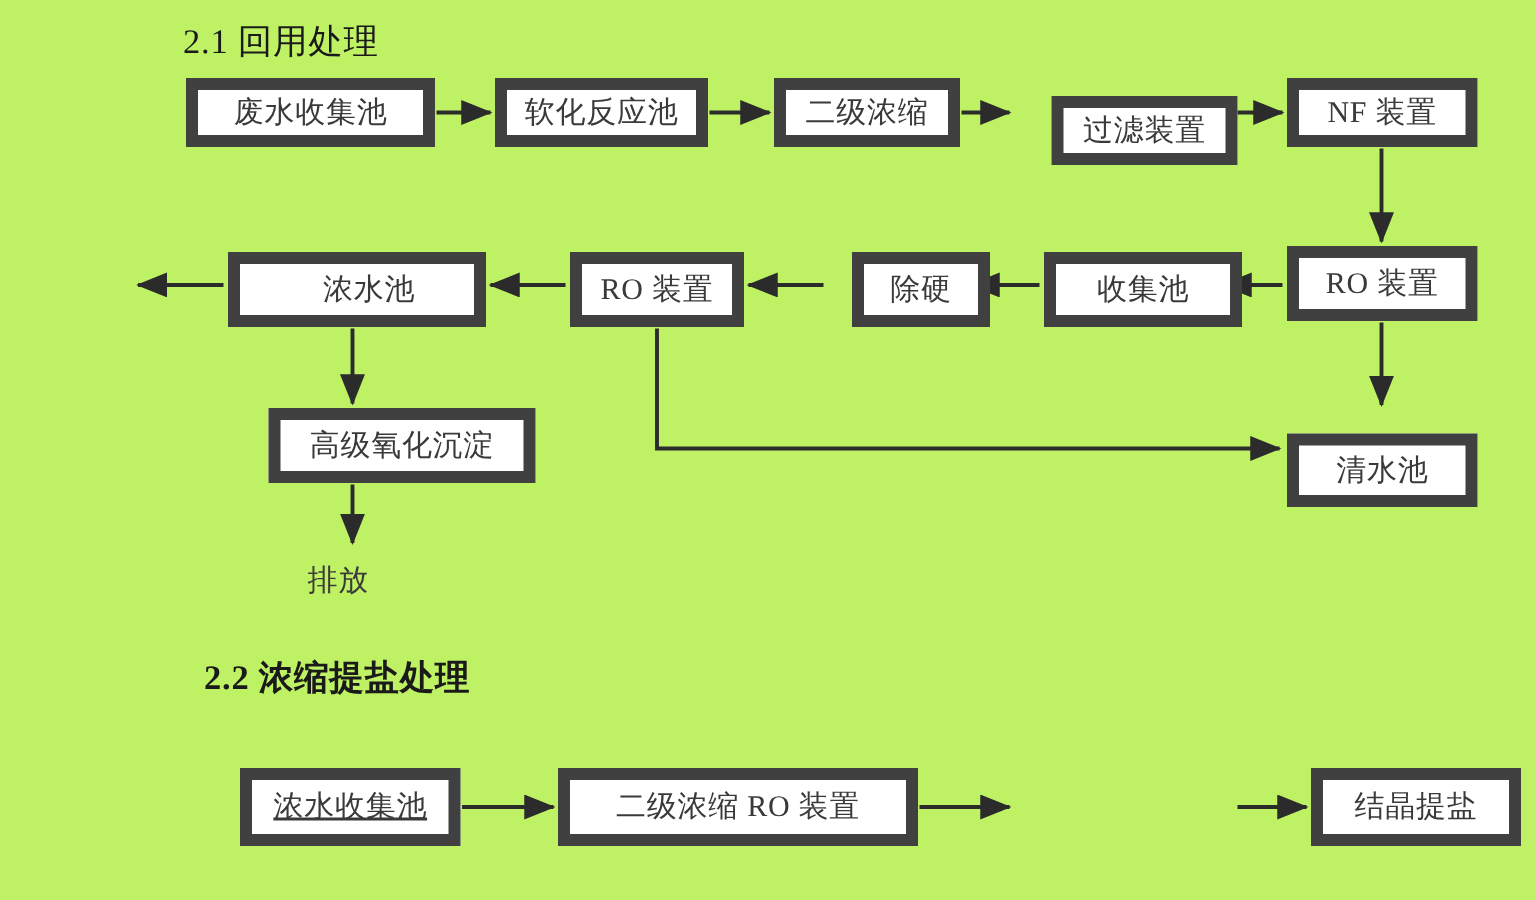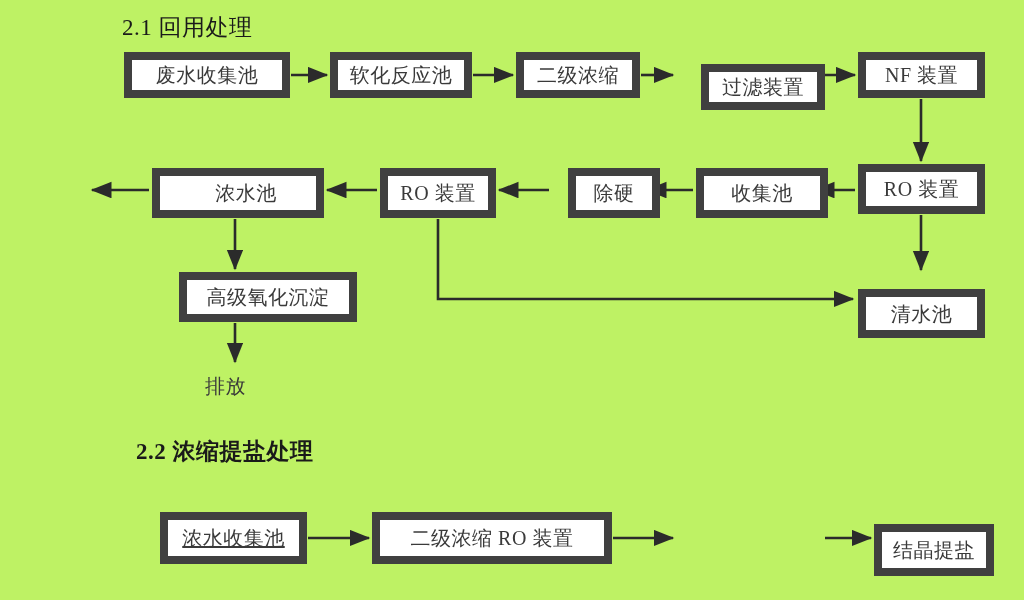--- a/index.html
+++ b/index.html
@@ -117,15 +117,15 @@
   <div class="node" style="left:380px; top:168px; width:116px; height:50px;">RO 装置</div>
   <div class="node" style="left:568px; top:168px; width:92px; height:50px;">除硬</div>
   <div class="node" style="left:696px; top:168px; width:132px; height:50px;">收集池</div>
   <div class="node" style="left:858px; top:164px; width:127px; height:50px;">RO 装置</div>
 
   <div class="node" style="left:134px; top:272px; width:178px; height:50px;margin-left:45px;">高级氧化沉淀</div>
   <div class="node" style="left:858px; top:273px; width:127px; height:49px;margin-top:16px;">清水池</div>
 
   <div class="node" style="left:160px; top:512px; width:147px; height:52px;text-decoration:underline;">浓水收集池</div>
   <div class="node" style="left:372px; top:512px; width:240px; height:52px;">二级浓缩 RO 装置</div>
-  <div class="node" style="left:874px; top:524px; width:120px; height:52px;">结晶提盐</div>
+  <div class="node" style="left:874px; top:512px; width:140px; height:52px;">结晶提盐</div>
 
 </div>
 
 </body></html>

